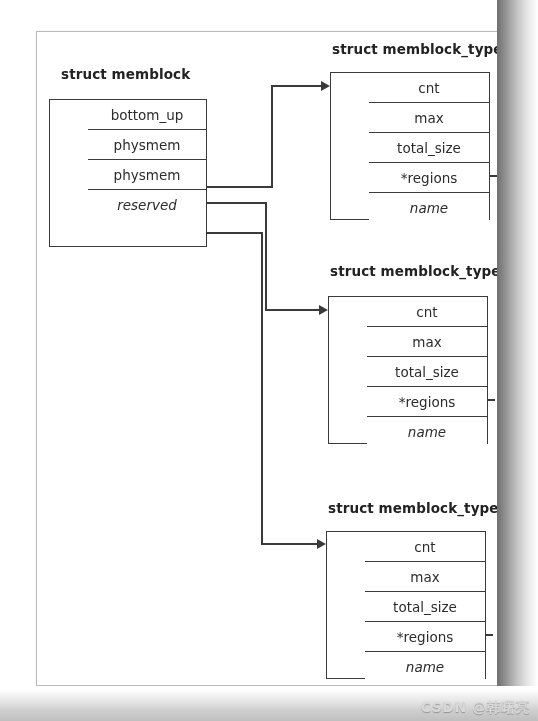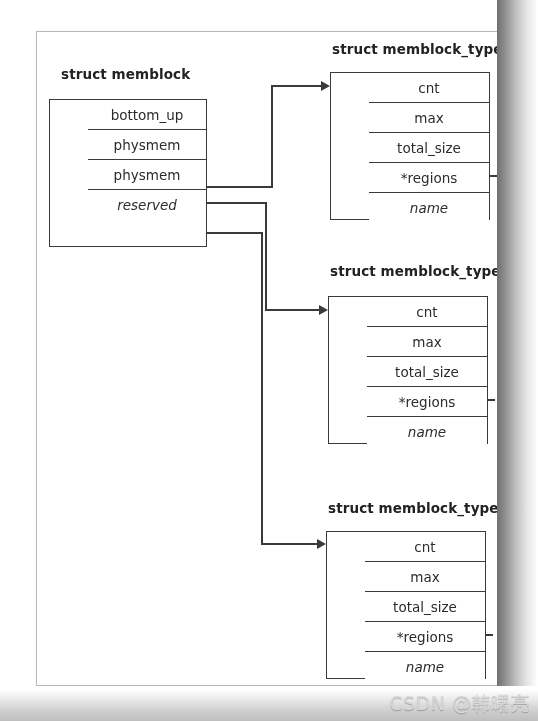--- a/index.html
+++ b/index.html
@@ -64,23 +64,23 @@
   .line-v{position:absolute;width:1.6px;background:#3a3a3a;}
   .arrow{
     position:absolute;width:0;height:0;
     border-top:5px solid transparent;
     border-bottom:5px solid transparent;
     border-left:9px solid #3a3a3a;
   }
 
   .watermark{
     position:absolute;right:8px;bottom:4px;
-    font-size:19px;color:#d8d8d8;
+    font-size:14px;color:#d8d8d8;
     text-shadow:0 1px 1px rgba(0,0,0,0.28);
-    white-space:nowrap;letter-spacing:0.5px;
+    white-space:nowrap;letter-spacing:0.5px;font-weight:bold;
   }
 </style>
 </head>
 <body>
 
 <div id="canvas">
 
   <div class="frame"></div>
 
   <div class="title" style="left:61px;top:66px;text-align:right;">struct memblock</div>

